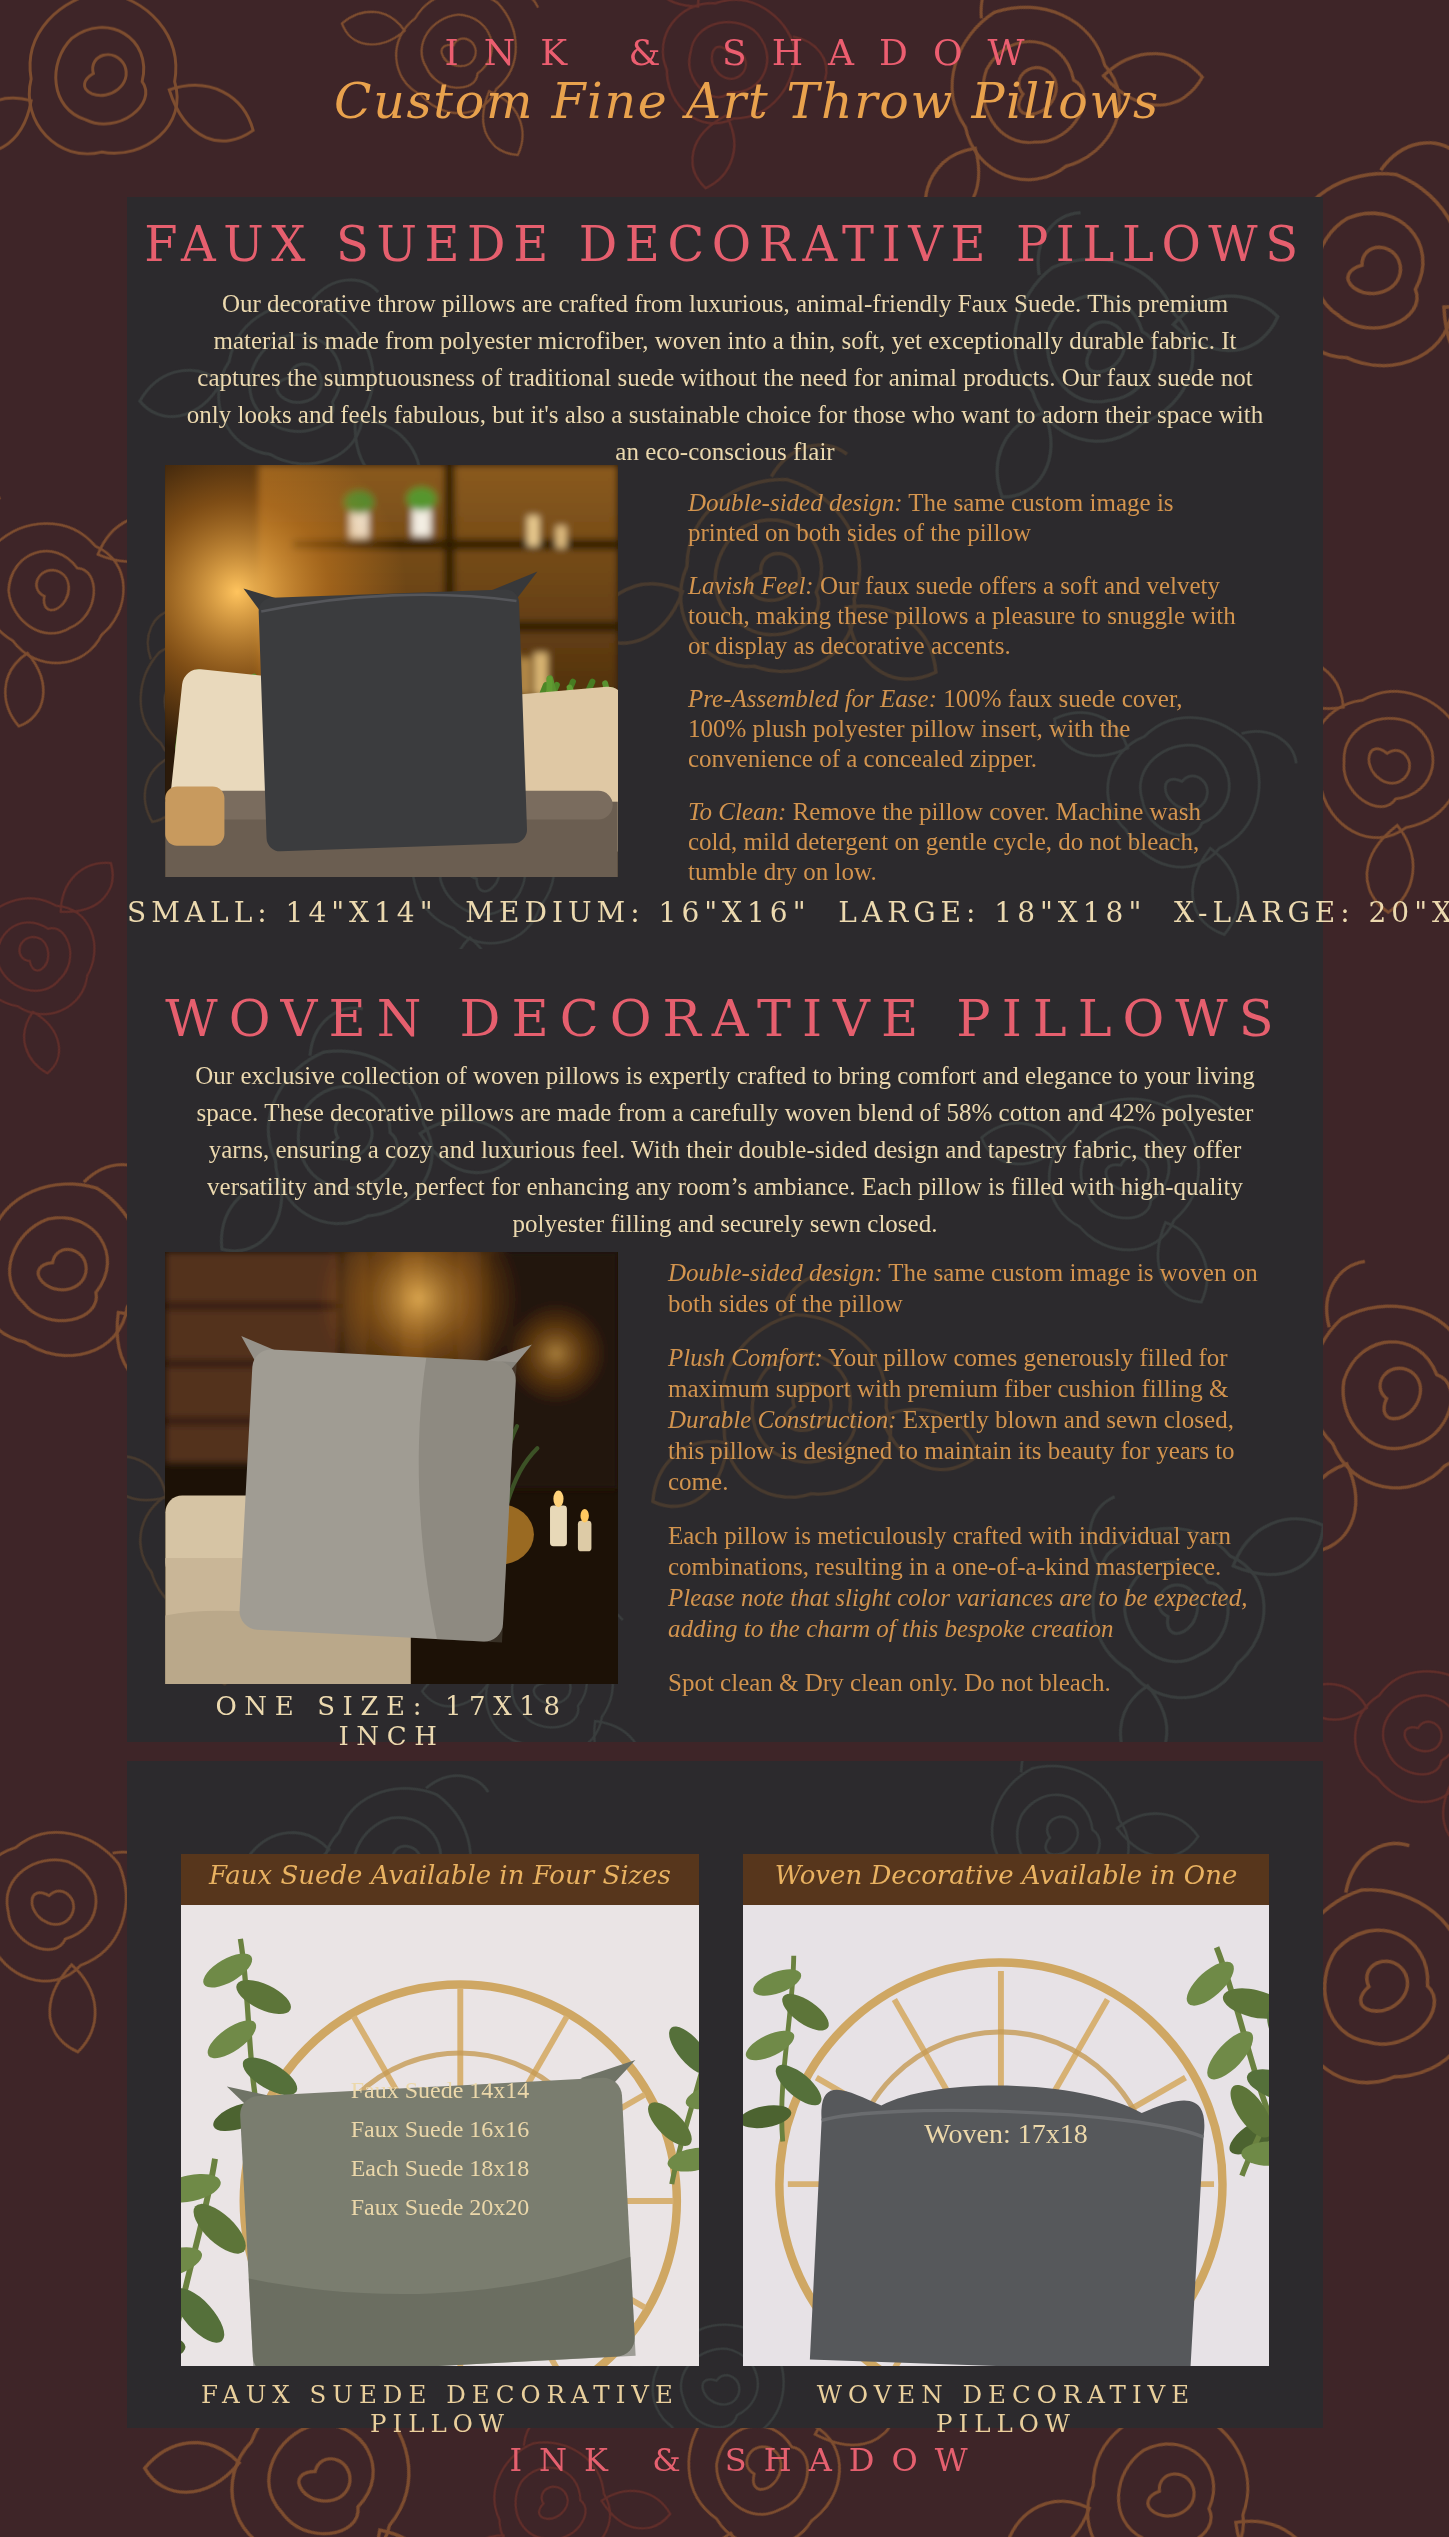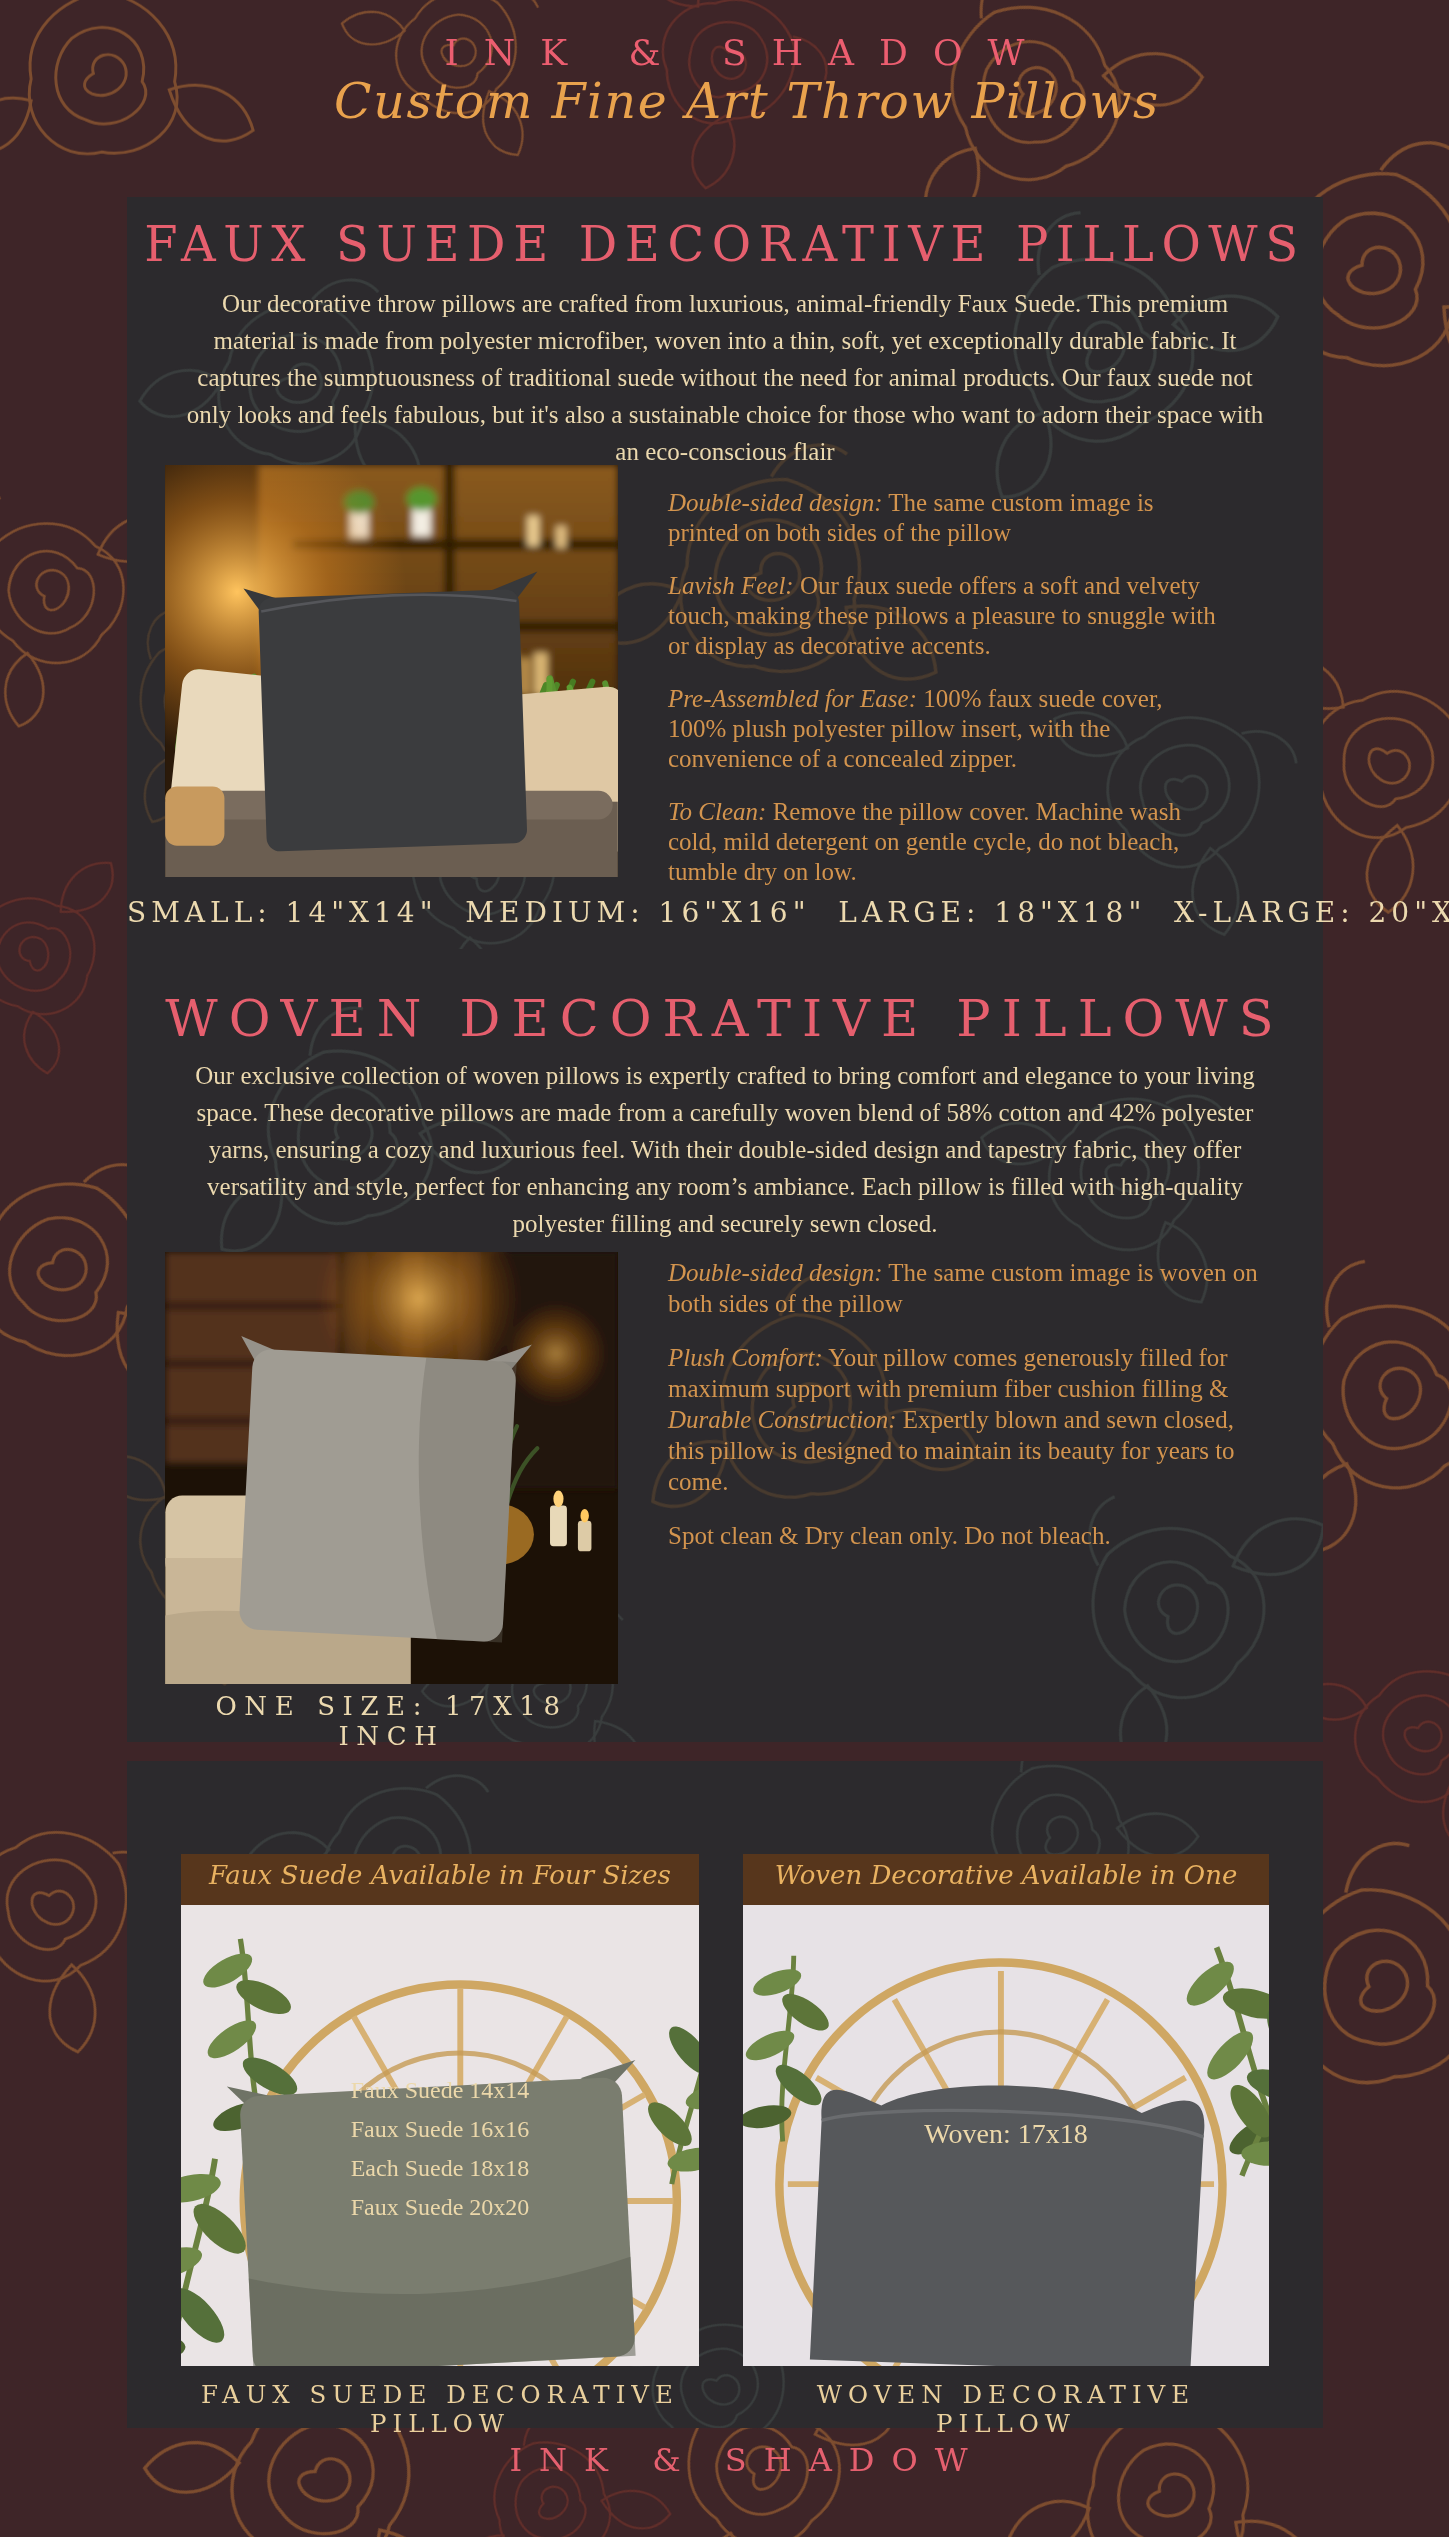--- a/index.html
+++ b/index.html
@@ -33,21 +33,21 @@
   .intro{position:absolute;left:59px;right:59px;margin:0;text-align:center;color:#ecd9af;
          font-size:25px;line-height:37px;}
   .panel1 .intro{top:88px;}
   .panel2 .intro{top:88px;}
 
   .photo{position:absolute;left:38px;overflow:hidden;background:#1c1106;}
   .photo1{top:268px;width:453px;height:412px;}
   .photo2{top:283px;width:453px;height:432px;}
 
   .features{position:absolute;left:541px;color:#d3944e;font-size:25px;line-height:31px;}
-  .panel1 .features{top:291px;width:550px;line-height:30px;}
+  .panel1 .features{top:291px;width:550px;line-height:30px;margin-left:20px;}
   .panel2 .features{top:288px;width:592px;}
   .feature{margin:0 0 23px 0;}
   .feature em{font-style:italic;}
 
   .sizes-line{position:absolute;left:0;width:100%;text-align:center;color:#ecd9af;
               font-family:"DejaVu Serif",serif;font-size:28px;letter-spacing:5px;white-space:pre;}
   .panel1 .sizes-line{top:699px;}
   .one-size{position:absolute;left:38px;width:453px;text-align:center;color:#ecd9af;top:722px;
             font-family:"DejaVu Serif",serif;font-size:26px;letter-spacing:7.6px;}
 
@@ -265,20 +265,21 @@
           <path d="M400,132 L424,100 L372,122 Z" fill="#96928a"></path>
           <rect x="95" y="122" width="312" height="332" rx="22" fill="#a09c93"></rect>
           <path d="M300,122 L407,122 L407,454 L330,454 C300,340 290,220 300,122 Z" fill="#6e6a62" opacity=".35"></path>
         </g>
       </svg>
     </div>
 
     <div class="features" id="features-woven">
         <p class="feature"><em>Double-sided design:</em><span> The same custom image is woven on both sides of the pillow</span></p>
         <p class="feature"><em>Plush Comfort:</em><span> Your pillow comes generously filled for maximum support with premium fiber cushion filling  &amp; </span><em>Durable Construction:</em><span> Expertly blown and sewn closed, this pillow is designed to maintain its beauty for years to come.</span></p>
+        <p class="feature"><span>Each pillow is meticulously crafted with individual yarn combinations, resulting in a one-of-a-kind masterpiece. </span><em>Please note that slight color variances are to be expected, adding to the charm of this bespoke creation</em></p>
         <p class="feature"><span>Spot clean &amp; Dry clean only. Do not bleach.</span></p>
       </div>
     <div class="one-size">ONE SIZE: 17X18 INCH</div>
   </section>
 
   <section class="panel panel3">
     <svg class="panel-floral" width="1196" height="667" viewBox="0 0 1414 788">
       <g class="fl fl-gray">
         <use href="#peony" transform="translate(320,120) scale(1.5) rotate(30)"></use>
         <use href="#peony" transform="translate(1100,90) scale(1.4) rotate(-20)"></use>

